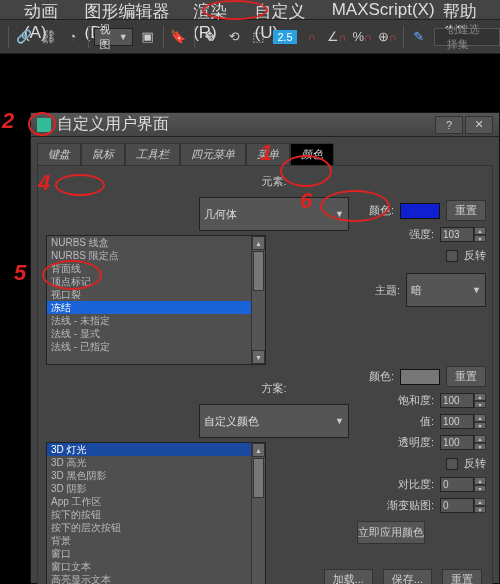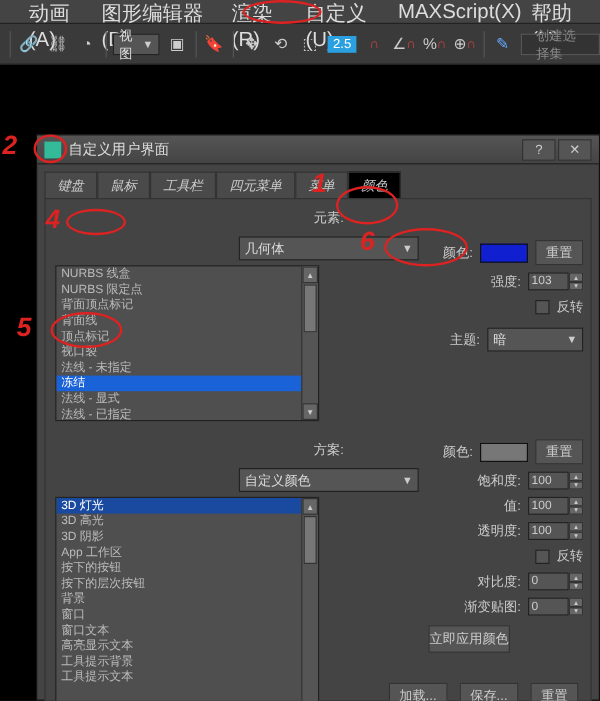--- a/index.html
+++ b/index.html
@@ -12,32 +12,32 @@
   .tb-icon { width: 20px; height: 20px; display: flex; align-items: center; justify-content: center; color: #ccc; font-size: 13px; }
   .tb-sep { width: 1px; height: 22px; background: #555; }
   .tb-dropdown { background: #555; border: 1px solid #222; color: #ddd; font-size: 11px; height: 18px; padding: 0 4px; display: flex; align-items: center; }
   .tb-highlight { background: #2aa0e0; color: #fff; padding: 1px 4px; font-size: 11px; }
   .tb-search { background: #333; border: 1px solid #555; color: #888; font-size: 11px; height: 18px; width: 70px; padding: 0 12px; display: flex; align-items: center; }
   .magnet { color: #c44; font-size: 11px; }
 
   .dialog { position: absolute; left: 30px; top: 112px; width: 470px; height: 472px; background: #444; border: 1px solid #111; }
   .titlebar { height: 24px; background: linear-gradient(#555,#444); display: flex; align-items: center; padding: 0 6px; border-bottom: 1px solid #222; }
   .titlebar .logo { width: 14px; height: 14px; background: #3b9; margin-right: 6px; }
-  .titlebar .title { color: #ddd; font-size: 12px; flex: 1; font-family: Liberation Serif, serif; }
+  .titlebar .title { color: #ddd; font-size: 16px; flex: 1; font-family: Liberation Serif, serif; }
   .titlebar .winbtn { width: 28px; height: 18px; background: #555; border: 1px solid #333; color: #ccc; font-size: 11px; display: flex; align-items: center; justify-content: center; margin-left: 2px; cursor: pointer; }
 
   .tabs { display: flex; padding: 6px 6px 0 6px; gap: 0; }
   .tab { background: #4a4a4a; border: 1px solid #333; border-bottom: none; color: #ccc; font-size: 11px; padding: 3px 10px; cursor: pointer; font-style: italic; }
   .tab.active { background: #000000; }
 
   .tabcontent { border: 1px solid #333; margin: 0 6px 6px 6px; background: #444; height: 432px; position: relative; padding: 8px; }
 
   .row { display: flex; align-items: center; margin-bottom: 4px; flex-direction: column; }
   .lbl { color: #ccc; font-size: 11px; }
-  .field-dropdown { background: #555; border: 1px solid #222; color: #ddd; font-size: 11px; height: 20px; padding: 0 4px; display: flex; align-items: center; justify-content: space-between; cursor: pointer; }
+  .field-dropdown { background: #555; border: 1px solid #222; color: #ddd; font-size: 11px; height: 34px; padding: 0 4px; display: flex; align-items: center; justify-content: space-between; cursor: pointer; }
   .caret { font-size: 9px; color: #ccc; }
 
   .listbox { background: #4f4f4f; border: 1px solid #222; height: 130px; width: 220px; overflow: hidden; position: relative; }
   .listbox.small { height: 204px; }
   .listbox .item { color: #bbb; font-size: 10px; padding: 0 4px; line-height: 13px; cursor: pointer; white-space: nowrap; }
   .listbox .item.first { background: #1a4aa0; color: #fff; }
   .listbox .item.selected { background: #1a62d8; color: #fff; }
   .scrollbar { position: absolute; right: 0; top: 0; bottom: 0; width: 14px; background: #555; border-left: 1px solid #333; }
   .scroll-arrow { height: 14px; background: #666; border: 1px solid #333; display:flex; align-items:center; justify-content:center; font-size:8px; color:#ccc; cursor:pointer; }
   .scroll-thumb { background: #777; border: 1px solid #333; height: 40px; margin: 1px; cursor:pointer; }
@@ -124,26 +124,25 @@
       <span class="lbl">元素:</span>
       <div class="field-dropdown" style="width:150px">
         <span>几何体</span>
           <span class="caret">▼</span>
       </div>
     </div>
 
     <div class="listbox" style="margin-top:4px">
       <div class="item">NURBS 线盒</div>
       <div class="item">NURBS 限定点</div>
-      <div class="item">背面顶点标记</div>
       <div class="item">背面线</div>
       <div class="item">顶点标记</div>
       <div class="item">视口裂</div>
+      <div class="item selected">冻结</div>
       <div class="item">法线 - 未指定</div>
-      <div class="item selected">冻结</div>
       <div class="item">法线 - 显式</div>
       <div class="item">法线 - 已指定</div>
 
       <div class="scrollbar">
         <div class="scroll-arrow">▴</div>
         <div class="scroll-thumb"></div>
         <div class="scroll-arrow" style="position:absolute;bottom:0;left:0;right:0">▾</div>
       </div>
     </div>
 
@@ -180,20 +179,21 @@
       <span class="lbl">方案:</span>
       <div class="field-dropdown" style="width:150px">
         <span>自定义颜色</span>
           <span class="caret">▼</span>
       </div>
     </div>
 
     <div class="listbox small" style="margin-top:4px">
       <div class="item first">3D 灯光</div>
       <div class="item">3D 高光</div>
+      <div class="item">3D 黑色阴影</div>
       <div class="item">3D 阴影</div>
       <div class="item">App 工作区</div>
       <div class="item">按下的按钮</div>
       <div class="item">按下的层次按钮</div>
       <div class="item">背景</div>
       <div class="item">窗口</div>
       <div class="item">窗口文本</div>
       <div class="item">高亮显示文本</div>
       <div class="item">工具提示背景</div>
       <div class="item">工具提示文本</div>

